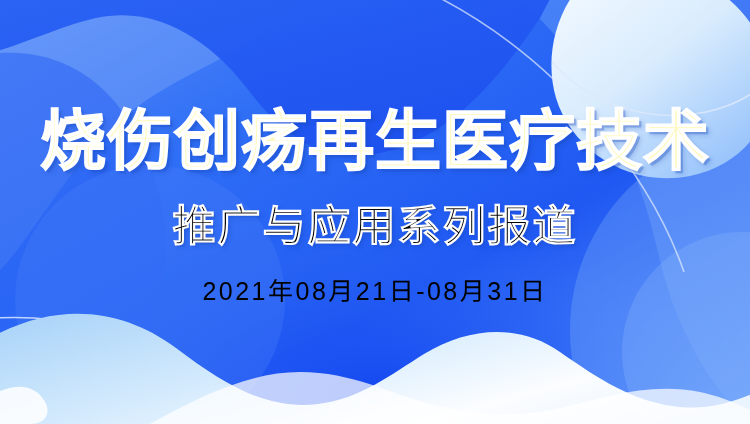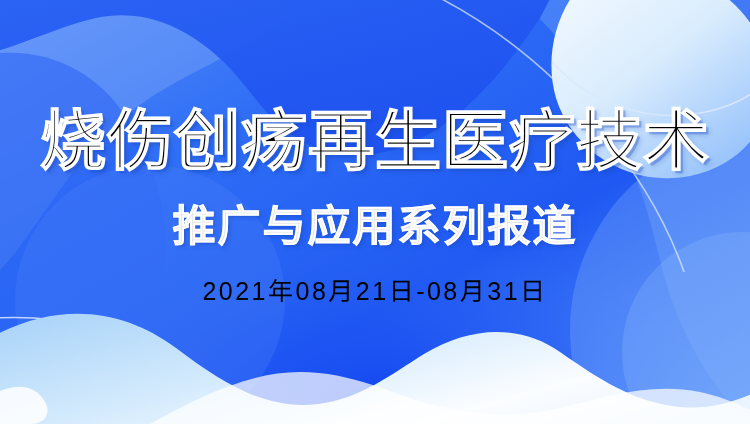--- a/index.html
+++ b/index.html
@@ -35,39 +35,39 @@
 
   .title-main {
     position: absolute;
     top: 102px;
     left: 0;
     width: 750px;
     text-align: center;
     font-size: 66px;
     line-height: 78px;
     font-weight: 700;
-    color: #000000;
+    color: #fef9c3;
     letter-spacing: 1px;
     white-space: nowrap;
     text-shadow:
       3px 3px 0 rgba(30, 80, 200, 0.30),
       4px 4px 5px rgba(20, 60, 170, 0.22);
     -webkit-text-stroke: 1.5px #ffffff;
   }
 
   .title-sub {
     position: absolute;
     top: 199px;
     left: 0;
     width: 750px;
     text-align: center;
     font-size: 43px;
     line-height: 54px;
     font-weight: 700;
-    color: #e5e5e5;
+    color: #000000;
     letter-spacing: 2px;
     white-space: nowrap;
     text-shadow:
       2px 2px 0 rgba(30, 80, 200, 0.26),
       3px 3px 4px rgba(20, 60, 170, 0.20);
     -webkit-text-stroke: 0.8px #ffffff;
   }
 
   .title-date {
     position: absolute;

